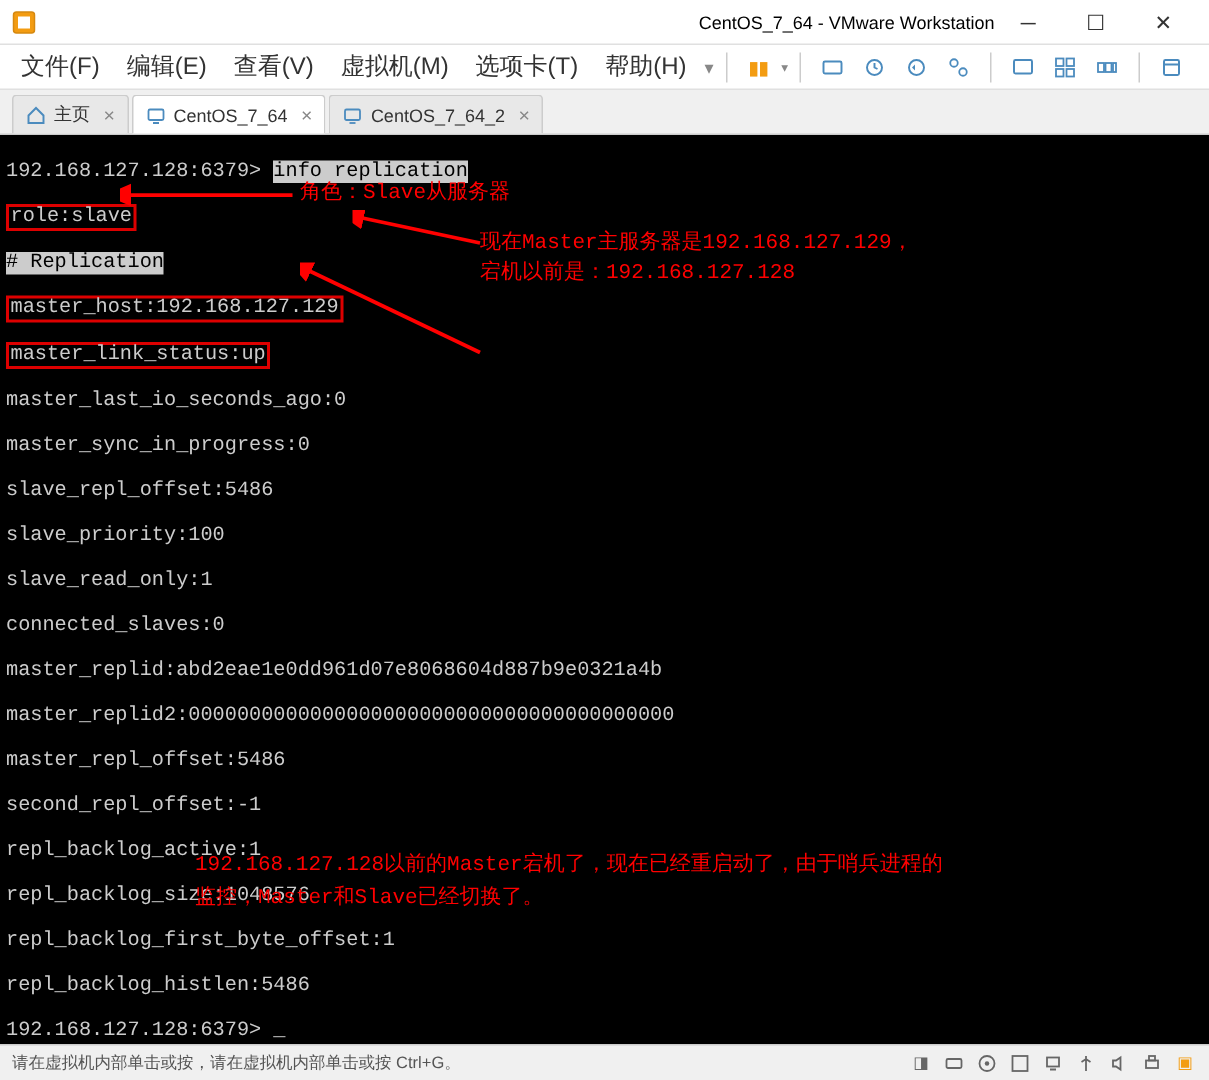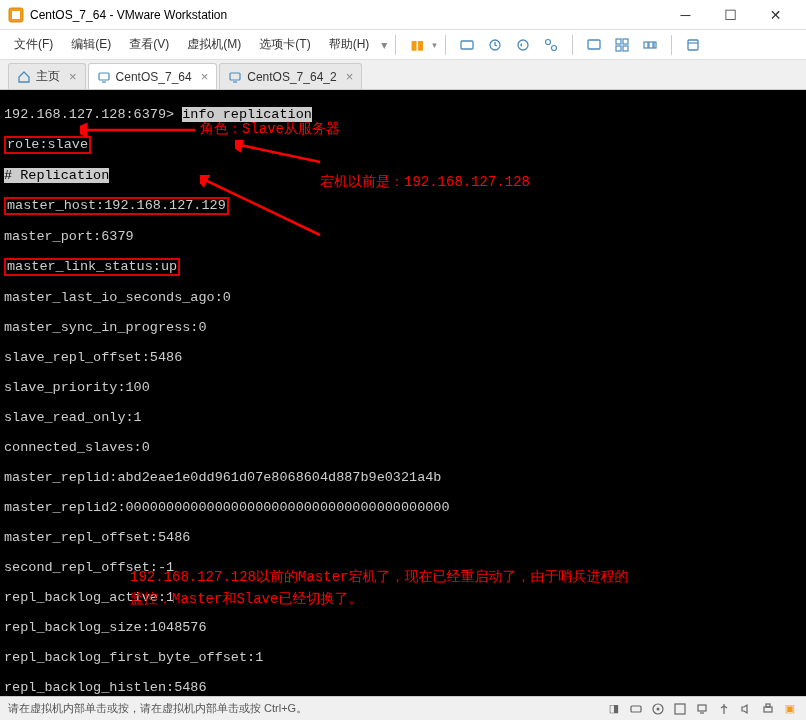--- a/index.html
+++ b/index.html
@@ -1,27 +1,27 @@
 <!DOCTYPE html>
 <html><head>
   <meta charset="utf-8">
   <style>
     * { margin: 0; padding: 0; box-sizing: border-box; }
     body { font-family: "Microsoft YaHei", "Segoe UI", sans-serif; font-size: 12px; background: #fff; width: 806px; height: 720px; overflow: hidden; position: relative; }
     
     
     .titlebar { height: 30px; background: #fff; border-bottom: 1px solid #e0e0e0; display: flex; align-items: center; padding: 0 8px; }
     .titlebar-icon { width: 16px; height: 16px; margin-right: 6px; display: inline-flex; align-items: center; justify-content: center; }
-    .titlebar-title { flex: 1; color: #000; font-size: 12px; }
+    .titlebar-title { flex: 1; color: #000; font-size: 12px; text-align: right; }
     .titlebar-controls { display: flex; }
     .titlebar-btn { width: 45px; height: 28px; display: flex; align-items: center; justify-content: center; color: #333; font-size: 14px; }
     
     
     .menubar { height: 30px; background: #fff; display: flex; align-items: center; padding: 0 6px; border-bottom: 1px solid #e0e0e0; gap: 2px; }
-    .menu-item { padding: 4px 8px; color: #333; font-size: 12px; }
+    .menu-item { padding: 4px 8px; color: #333; font-size: 16px; }
     .menu-sep { width: 1px; height: 20px; background: #ccc; margin: 0 6px; }
     .toolbar-btn { width: 22px; height: 22px; display: flex; align-items: center; justify-content: center; color: #4b8bbe; margin: 0 2px; }
     
     
     .tabbar { height: 30px; background: #f0f0f0; display: flex; align-items: flex-end; padding: 0 8px; border-bottom: 1px solid #ccc; gap: 2px; }
     .tab { height: 26px; background: #fff; border: 1px solid #ccc; border-bottom: none; display: flex; align-items: center; padding: 0 8px; gap: 5px; font-size: 12px; color: #333; border-radius: 3px 3px 0 0; }
     .tab.inactive { background: #e8e8e8; margin-top: 20px; }
     .tab-icon { width: 14px; height: 14px; display: inline-flex; }
     .tab-close { color: #888; font-size: 13px; margin-left: 4px; }
     
@@ -153,42 +153,41 @@
     <span>CentOS_7_64_2</span>
     <span class="tab-close">×</span>
   </div>
 </div>
 
 <div class="terminal">
 <div class="term-line"><span>192.168.127.128:6379&gt; </span><span class="term-heading">info replication</span></div>
 <div class="term-line"><span class="box-red">role:slave</span></div>
 <div class="term-line"><span class="term-heading"># Replication</span></div>
 <div class="term-line"><span class="box-red">master_host:192.168.127.129</span></div>
-<div class="term-line">master_port:6379</div>
 <div class="term-line"><span class="box-red">master_link_status:up</span></div>
 <div class="term-line">master_last_io_seconds_ago:0</div>
 <div class="term-line">master_sync_in_progress:0</div>
 <div class="term-line">slave_repl_offset:5486</div>
 <div class="term-line">slave_priority:100</div>
 <div class="term-line">slave_read_only:1</div>
 <div class="term-line">connected_slaves:0</div>
 <div class="term-line">master_replid:abd2eae1e0dd961d07e8068604d887b9e0321a4b</div>
 <div class="term-line">master_replid2:0000000000000000000000000000000000000000</div>
 <div class="term-line">master_repl_offset:5486</div>
 <div class="term-line">second_repl_offset:-1</div>
 <div class="term-line">repl_backlog_active:1</div>
 <div class="term-line">repl_backlog_size:1048576</div>
 <div class="term-line">repl_backlog_first_byte_offset:1</div>
 <div class="term-line">repl_backlog_histlen:5486</div>
 <div class="term-line">192.168.127.128:6379&gt; _</div>
 
   
   <div class="annotation" style="top:32px;left:200px">角色：Slave从服务器</div>
   <div class="annotation" style="top:62px;left:320px;width:320px;line-height:20px">
-    <br>
+    <span>现在Master主服务器是192.168.127.129，</span><br>
     <span>宕机以前是：192.168.127.128</span>
   </div>
   <div class="annotation" style="top:476px;left:130px;width:560px;line-height:22px">
     <span>192.168.127.128以前的Master宕机了，现在已经重启动了，由于哨兵进程的</span><br>
     <span>监控，Master和Slave已经切换了。</span>
   </div>
 
   
   <svg class="arrow-svg" style="top:30px;left:80px" width="120" height="20">
     <defs>

